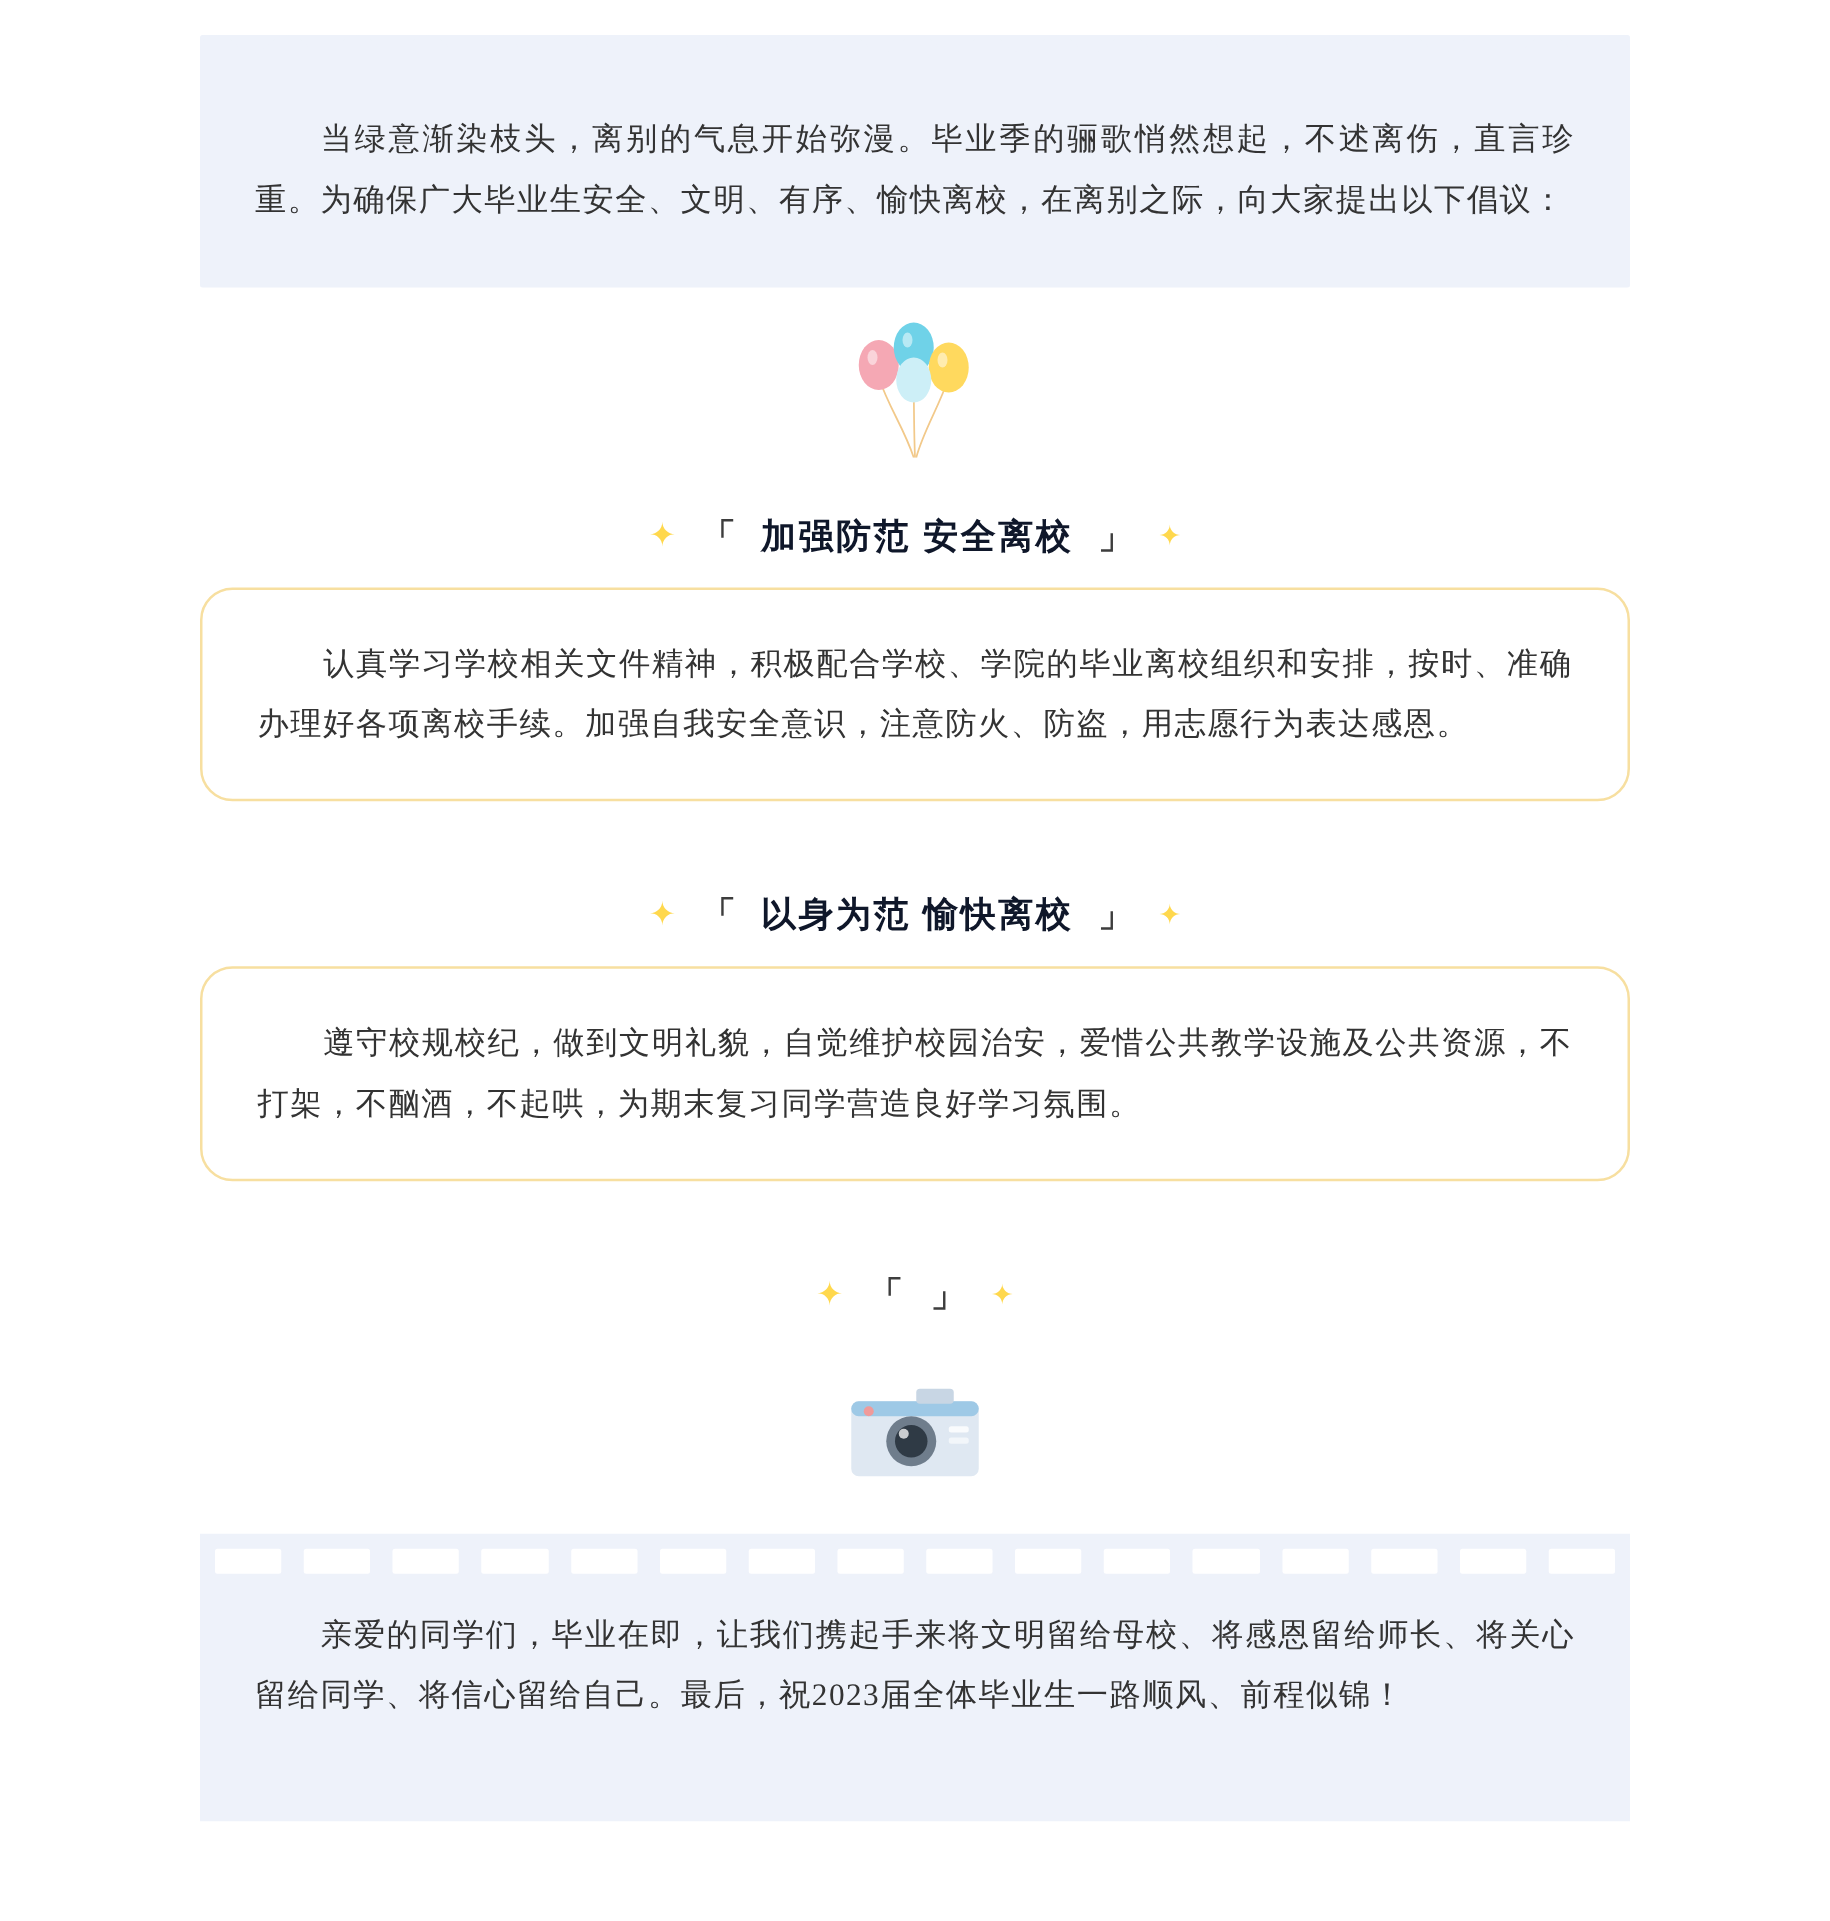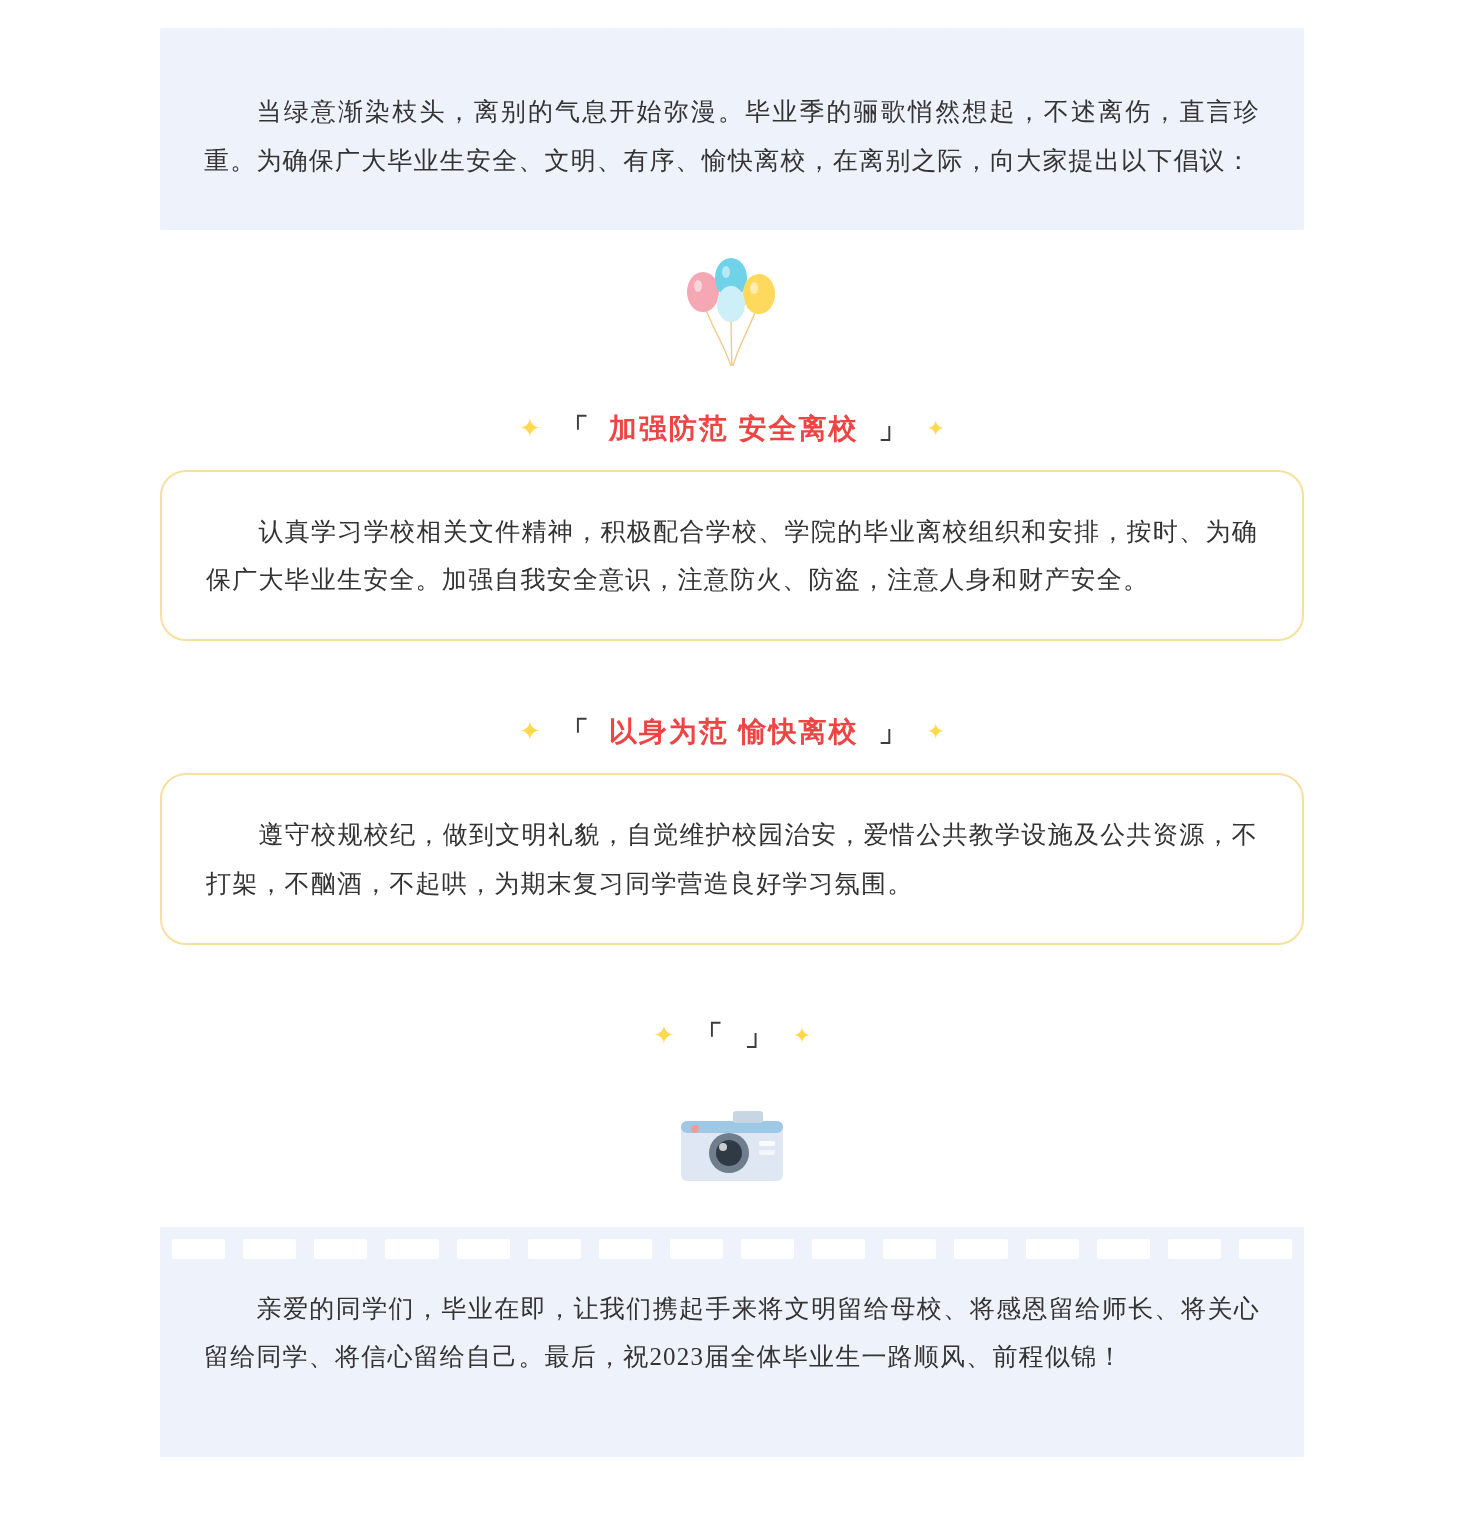--- a/index.html
+++ b/index.html
@@ -70,21 +70,21 @@
     justify-content: center;
     gap: 18px;
     margin-top: 36px;
     margin-bottom: 22px;
   }
   .heading-text {
     font-family: "Liberation Sans", sans-serif;
     font-weight: bold;
     font-size: 28px;
     letter-spacing: 2px;
-    color: #ef4444;
+    color: #0f172a;
   }
   .bracket {
     font-family: "Liberation Sans", sans-serif;
     font-weight: bold;
     font-size: 28px;
     color: #3d3d3d;
     padding: 0 2px;
   }
   .spark {
     font-size: 26px;
@@ -181,21 +181,21 @@
   </div>
 
   <div class="section-heading">
     <span class="spark">✦</span>
     <span class="bracket">「</span>
     <span class="heading-text">加强防范 安全离校</span>
     <span class="bracket">」</span>
     <span class="spark small">✦</span>
   </div>
   <div class="card">
-    <p>认真学习学校相关文件精神，积极配合学校、学院的毕业离校组织和安排，按时、为确保广大毕业生安全。加强自我安全意识，注意防火、防盗，注意人身和财产安全。</p>
+    <p>认真学习学校相关文件精神，积极配合学校、学院的毕业离校组织和安排，按时、准确办理好各项离校手续。加强自我安全意识，注意防火、防盗，用志愿行为表达感恩。</p>
   </div>
 
   <div class="section-heading" style="margin-top:72px;">
     <span class="spark">✦</span>
     <span class="bracket">「</span>
     <span class="heading-text">以身为范 愉快离校</span>
     <span class="bracket">」</span>
     <span class="spark small">✦</span>
   </div>
   <div class="card">

